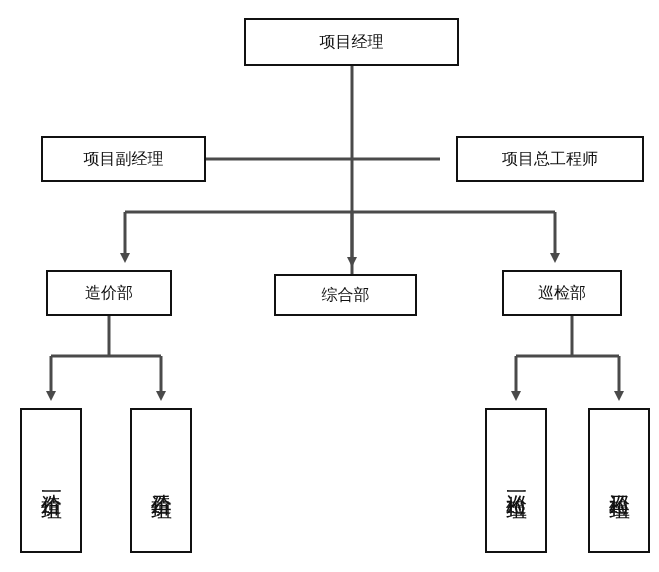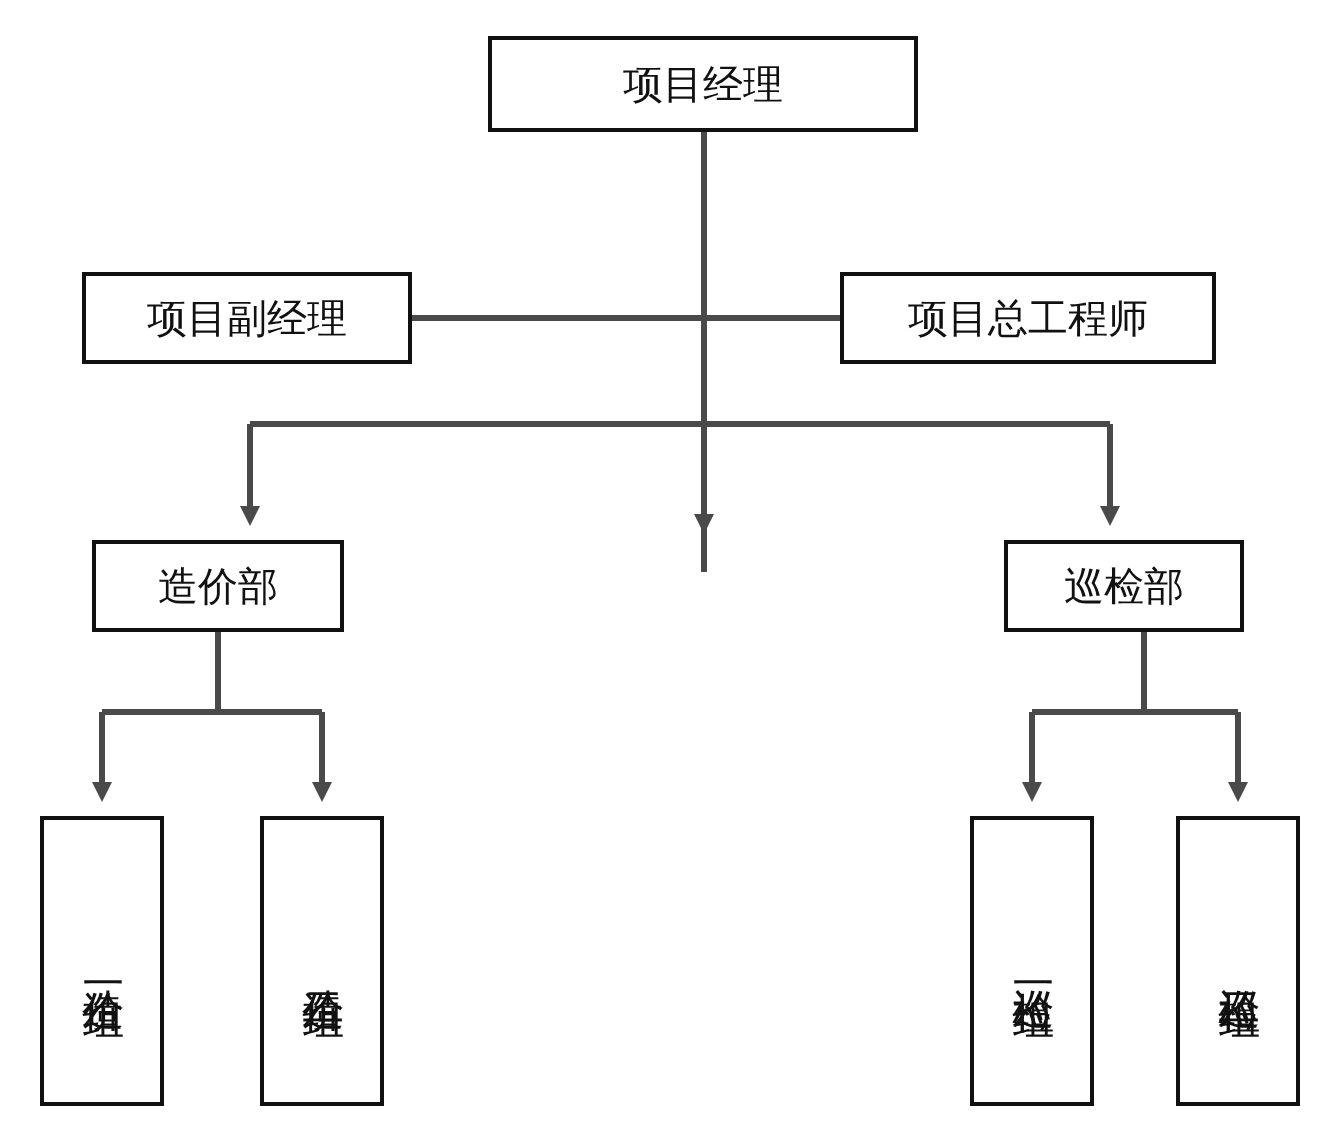--- a/index.html
+++ b/index.html
@@ -18,21 +18,21 @@
   .node {
     position: absolute;
     box-sizing: border-box;
     border: 2px solid #111111;
     background: #ffffff;
     color: #111111;
     display: flex;
     align-items: center;
     justify-content: center;
     text-align: center;
-    font-size: 20px;
+    font-size: 16px;
     line-height: 1.2;
     z-index: 3;
   }
   .node.vertical {
     writing-mode: vertical-rl;
     text-orientation: upright;
     font-size: 21px;
     letter-spacing: 2px;
     padding: 6px 0;
   }
@@ -81,28 +81,31 @@
   </svg>
 
   <div class="node" style="left:244px;top:18px;width:215px;height:48px;">
     <span class="label">项目经理</span>
   </div>
 
   <div class="node" style="left:41px;top:136px;width:165px;height:46px;">
     <span class="label">项目副经理</span>
   </div>
 
-  <div class="node" style="left:420px;top:136px;width:188px;height:46px;">
+  <div class="node" style="left:456px;top:136px;width:188px;height:46px;">
     <span class="label">项目总工程师</span>
   </div>
 
   <div class="node" style="left:46px;top:270px;width:126px;height:46px;justify-content:center;">
     <span class="label">造价部</span>
   </div>
 
+  <div class="node" style="left:274px;top:274px;width:143px;height:42px;">
+    <span class="label">综合部</span>
+  </div>
 
   <div class="node" style="left:502px;top:270px;width:120px;height:46px;">
     <span class="label">巡检部</span>
   </div>
 
   <div class="node vertical" style="left:20px;top:408px;width:62px;height:145px;">
     <span class="label">造价一组</span>
   </div>
 
   <div class="node vertical" style="left:130px;top:408px;width:62px;height:145px;">

